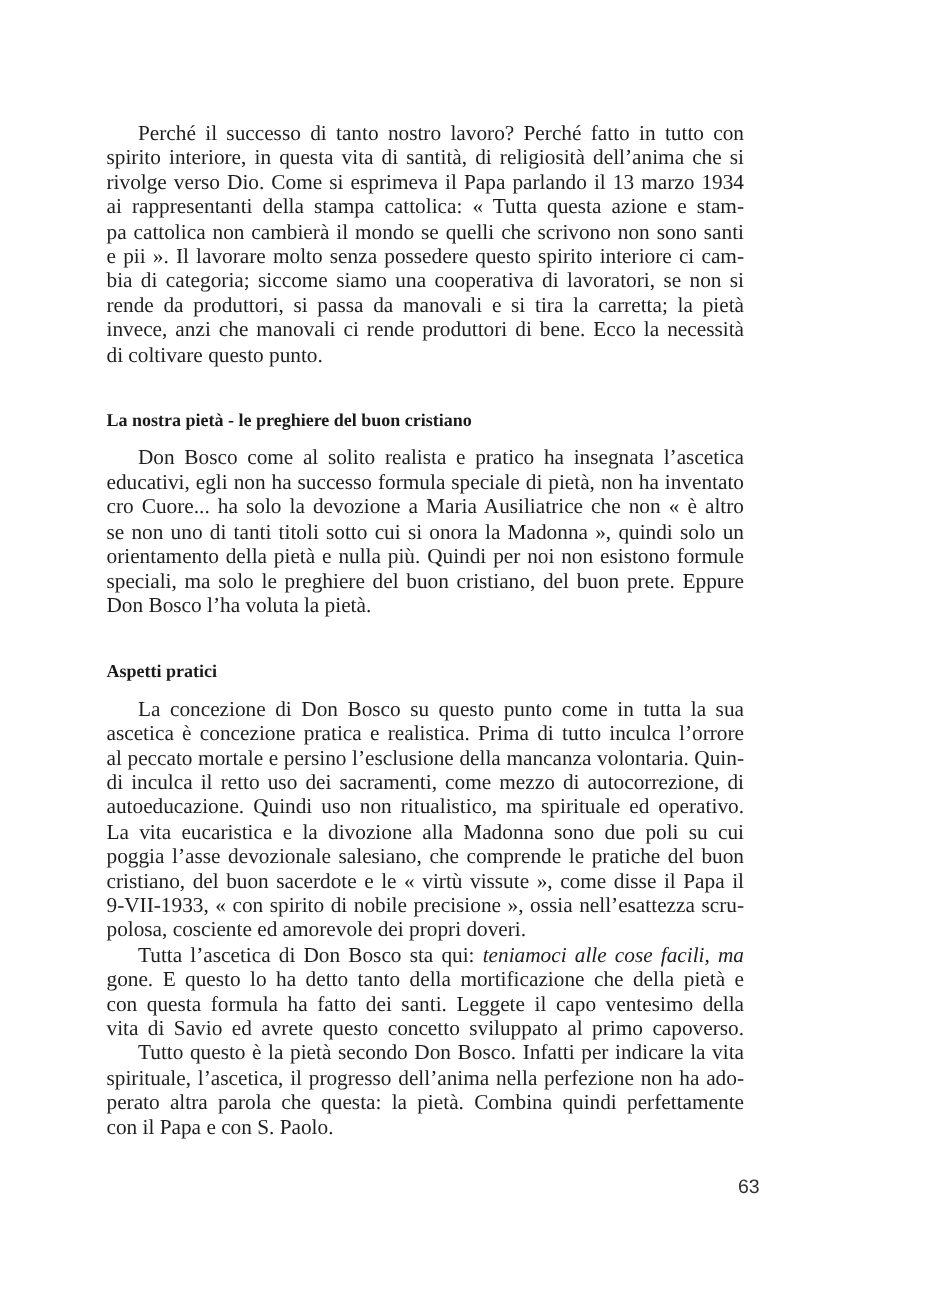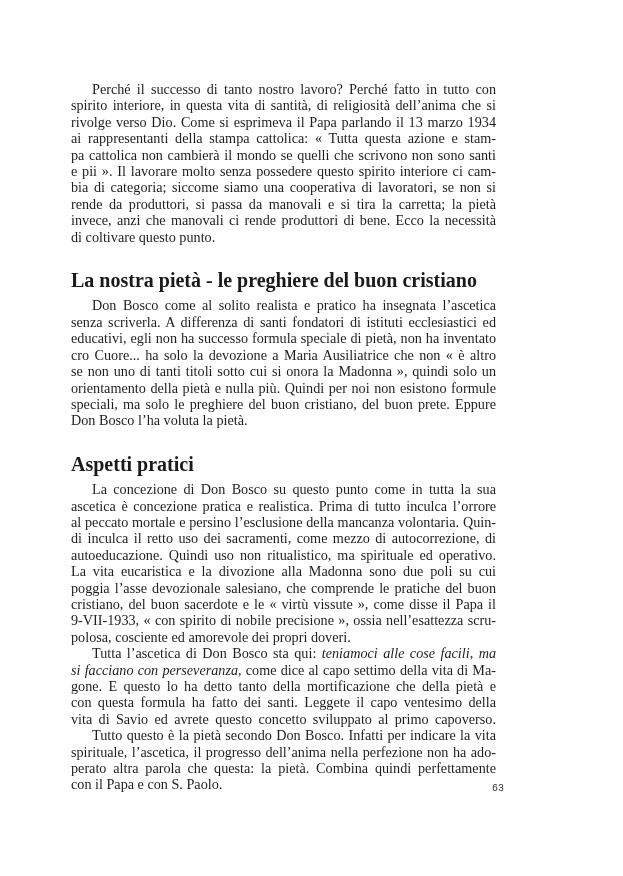--- a/index.html
+++ b/index.html
@@ -4,33 +4,33 @@
   <style>
     html, body { margin: 0; padding: 0; background: #ffffff; }
     body { width: 623px; height: 876px; position: relative; overflow: hidden; }
     .page {
       position: absolute; left: 71px; top: 81px; width: 425px;
       font-family: "Liberation Serif", "DejaVu Serif", serif;
       font-size: 14.2px; line-height: 16.4px; color: #1e1e1e;
     }
     p { margin: 0; text-align: justify; text-align-last: left; }
     h2 {
-      margin: 0; font-size: 20px; font-weight: bold;
+      margin: 0; font-size: 12px; font-weight: bold;
       font-family: "Liberation Serif", "DejaVu Serif", serif; color: #1a1a1a;
     }
     .h1 { margin-top: 27px; margin-bottom: 9px; }
     .h2 { margin-top: 27px; margin-bottom: 9px; }
     .line { display: block; white-space: nowrap; text-align: justify; text-align-last: justify; }
     .line.last { text-align-last: left; }
     .line.first { text-indent: 21px; }
     em { }
     .pagenum {
       position: absolute; left: 492px; top: 783px;
-      font-family: Liberation Mono, monospace;
-      font-size: 10px; color: #333;
+      font-family: Liberation Sans, sans-serif;
+      font-size: 13px; color: #333;
     }
   </style>
 </head>
 <body>
 
 <div class="page">
 
   <p>
     <span class="line first">Perché il successo di tanto nostro lavoro? Perché fatto in tutto con</span>
     <span class="line">spirito interiore, in questa vita di santità, di religiosità dell’anima che si</span>
@@ -41,21 +41,20 @@
     <span class="line">bia di categoria; siccome siamo una cooperativa di lavoratori, se non si</span>
     <span class="line">rende da produttori, si passa da manovali e si tira la carretta; la pietà</span>
     <span class="line">invece, anzi che manovali ci rende produttori di bene. Ecco la necessità</span>
     <span class="line last">di coltivare questo punto.</span>
   </p>
 
   <h2 class="h1">La nostra pietà - le preghiere del buon cristiano</h2>
 
   <p>
     <span class="line first">Don Bosco come al solito realista e pratico ha insegnata l’ascetica</span>
-    <span class="line">senza scriverla. A differenza di santi fondatori di istituti ecclesiastici ed</span>
     <span class="line">educativi, egli non ha successo formula speciale di pietà, non ha inventato</span>
     <span class="line">cro Cuore... ha solo la devozione a Maria Ausiliatrice che non « è altro</span>
     <span class="line">se non uno di tanti titoli sotto cui si onora la Madonna », quindi solo un</span>
     <span class="line">orientamento della pietà e nulla più. Quindi per noi non esistono formule</span>
     <span class="line">speciali, ma solo le preghiere del buon cristiano, del buon prete. Eppure</span>
     <span class="line last">Don Bosco l’ha voluta la pietà.</span>
   </p>
 
   <h2 class="h2">Aspetti pratici</h2>
 
@@ -67,21 +66,20 @@
     <span class="line">autoeducazione. Quindi uso non ritualistico, ma spirituale ed operativo.</span>
     <span class="line">La vita eucaristica e la divozione alla Madonna sono due poli su cui</span>
     <span class="line">poggia l’asse devozionale salesiano, che comprende le pratiche del buon</span>
     <span class="line">cristiano, del buon sacerdote e le « virtù vissute », come disse il Papa il</span>
     <span class="line">9-VII-1933, « con spirito di nobile precisione », ossia nell’esattezza scru-</span>
     <span class="line last">polosa, cosciente ed amorevole dei propri doveri.</span>
   </p>
 
   <p>
     <span class="line first"><span>Tutta l’ascetica di Don Bosco sta qui: </span><em>teniamoci alle cose facili, ma</em></span>
-    <span class="line"><em>si facciano con perseveranza,</em><span> come dice al capo settimo della vita di Ma-</span></span>
     <span class="line">gone. E questo lo ha detto tanto della mortificazione che della pietà e</span>
     <span class="line">con questa formula ha fatto dei santi. Leggete il capo ventesimo della</span>
     <span class="line">vita di Savio ed avrete questo concetto sviluppato al primo capoverso.</span>
   </p>
 
   <p>
     <span class="line first">Tutto questo è la pietà secondo Don Bosco. Infatti per indicare la vita</span>
     <span class="line">spirituale, l’ascetica, il progresso dell’anima nella perfezione non ha ado-</span>
     <span class="line">perato altra parola che questa: la pietà. Combina quindi perfettamente</span>
     <span class="line last">con il Papa e con S. Paolo.</span>

